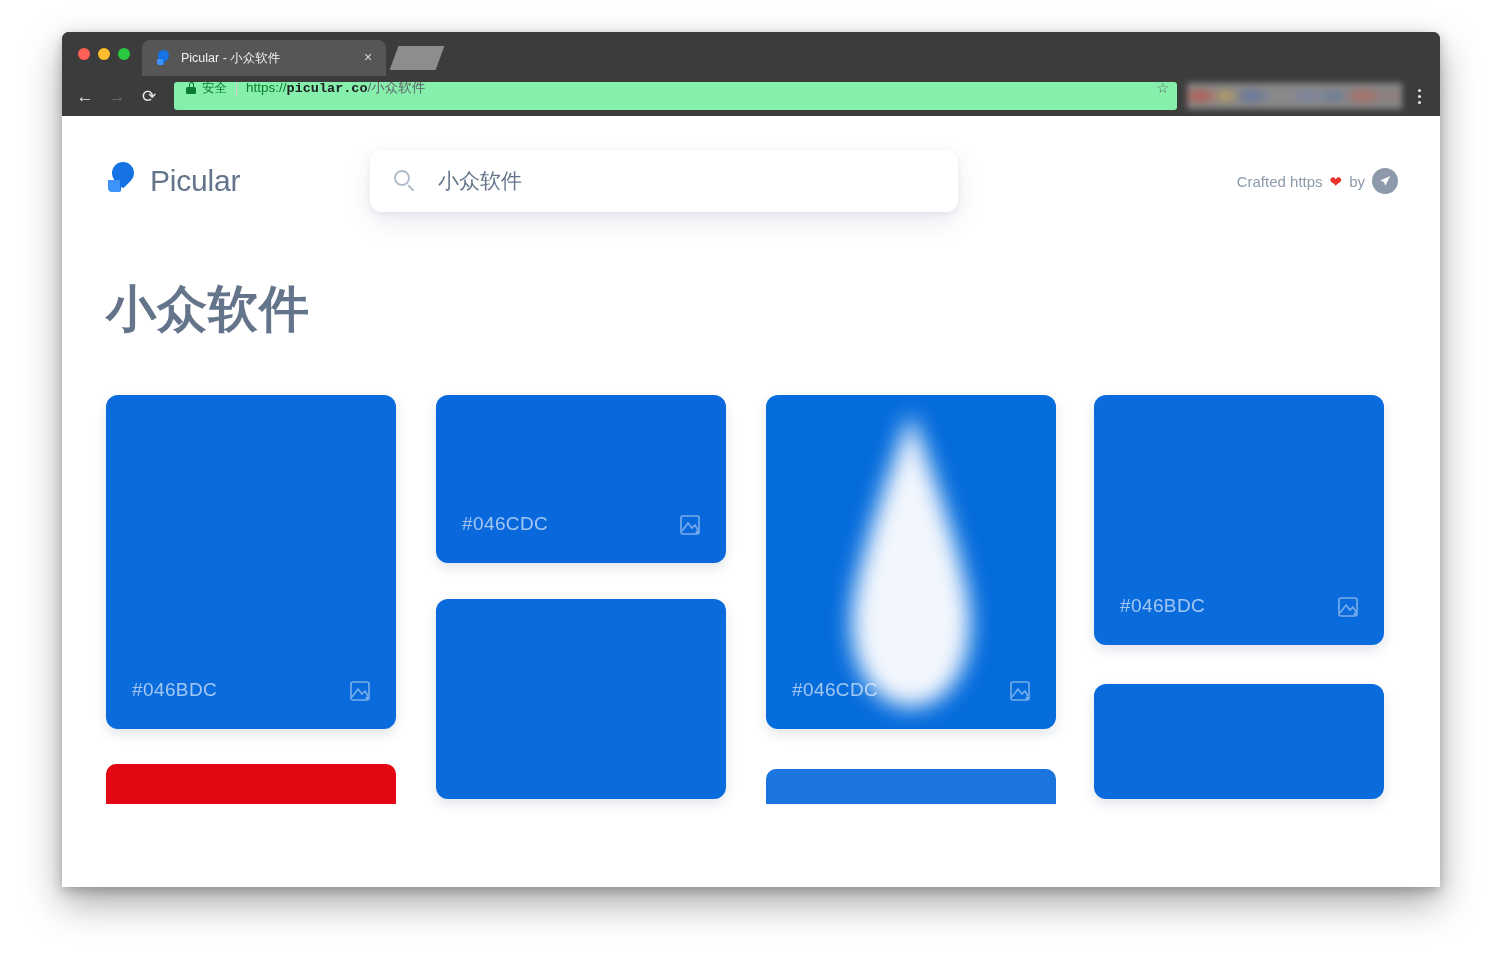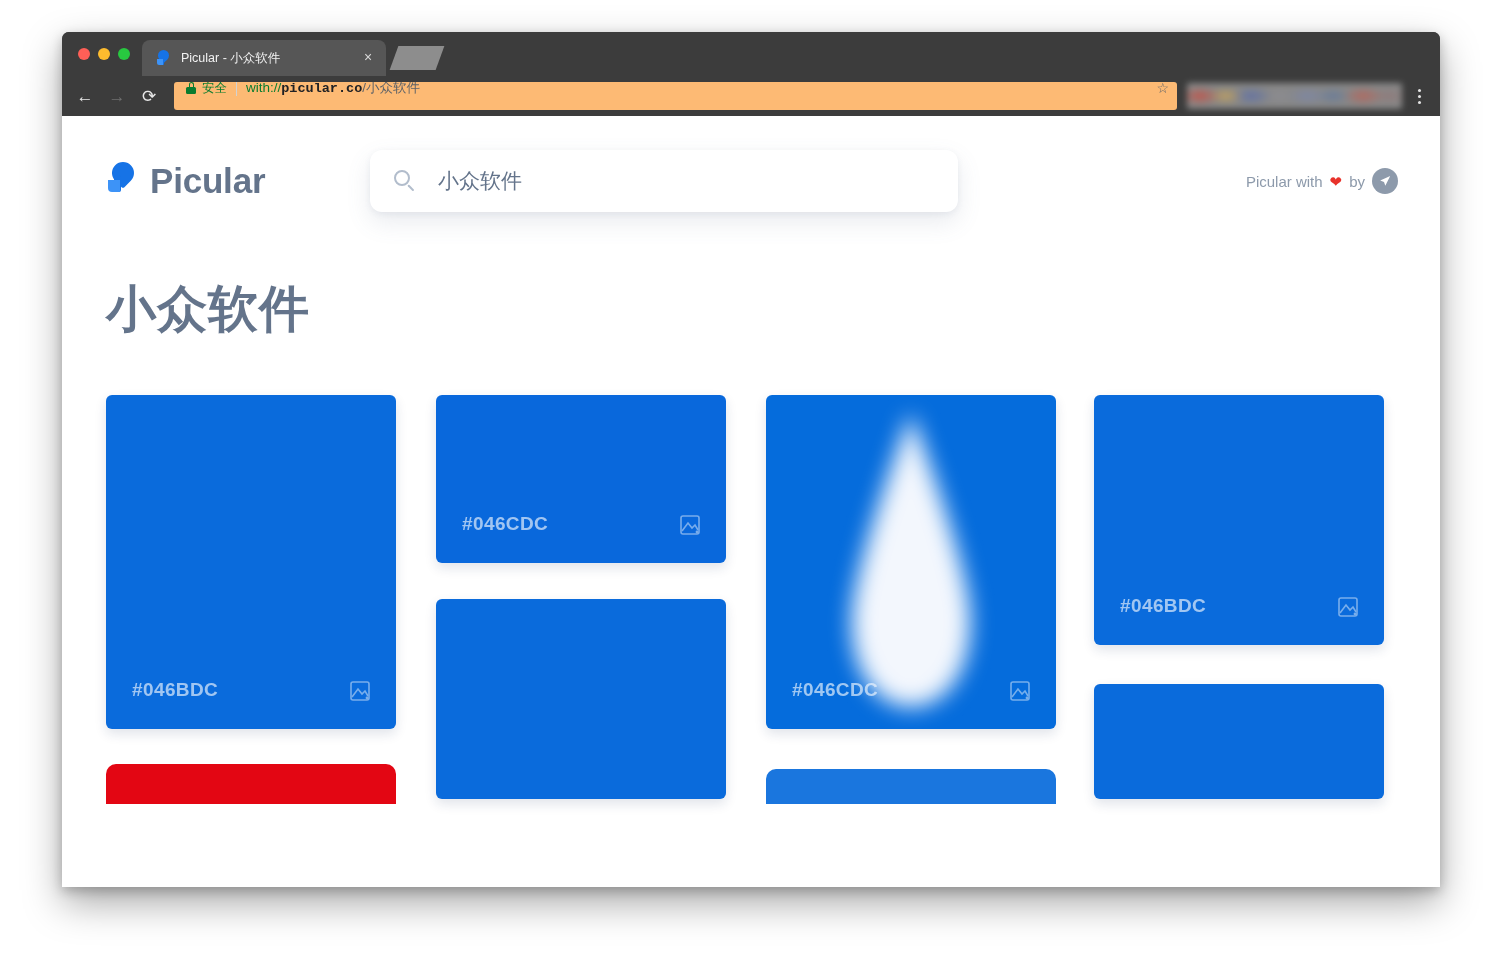--- a/index.html
+++ b/index.html
@@ -124,21 +124,21 @@
     border-radius: 50%;
     cursor: pointer;
     user-select: none;
   }
   .nav-btn.disabled { color: #6f6f6f; }
 
   .omnibox {
     flex: 0 0 1003px;
     margin-left: 8px;
     height: 28px;
-    background: #fdba74;
+    background: #86efac;
     border-radius: 3px;
     display: flex;
     align-items: center;
     padding: 0 8px 16px 12px;
     gap: 0px;
     overflow: hidden;
   }
   .lock-icon {
     width: 10px; height: 12px;
     position: relative;
@@ -210,22 +210,22 @@
   }
   .brand-logo .lg-stem {
     position:absolute; left:8px; top:15px; width:7px; height:17px;
     background:#1673e6; border-radius:2px;
   }
   .brand-logo .lg-square {
     position:absolute; left:2px; top:20px; width:12px; height:12px;
     background:#3d93f7; border-radius: 0 0 0 4px;
   }
   .brand-name {
-    font-size: 35px;
-    font-weight: 700;
+    font-size: 30px;
+    font-weight: 400;
     color: #64748b;
     letter-spacing: -0.2px;
   }
 
   .searchbar {
     width: 588px;
     height: 62px;
     background: #ffffff;
     border-radius: 12px;
     box-shadow: 0 10px 24px rgba(100,116,139,0.14), 0 2px 6px rgba(100,116,139,0.09);
@@ -285,24 +285,23 @@
 
   
   .grid {
     position: relative;
     margin: 42px 0 0 44px;
     width: 1290px;
     height: 420px;
   }
   .swatch {
     position: absolute;
-    border-radius: 6px;
+    border-radius: 12px;
     box-shadow: 0 5px 12px rgba(20,50,90,0.13);
     overflow: hidden;
-    font-weight: bold;
   }
   .swatch-hex {
     position: absolute;
     left: 26px;
     bottom: 28px;
     color: rgba(255,255,255,0.62);
     font-size: 19px;
     letter-spacing: 0.4px;
   }
   .pic-icon {
@@ -362,21 +361,21 @@
       <div class="nav-btn disabled">→</div>
       <div class="nav-btn">⟳</div>
 
       <div class="omnibox">
         <span class="lock-icon">
           <span class="body"></span>
             <span class="shackle"></span>
         </span>
         <span class="secure-label">安全</span>
         <span class="omnibox-divider"></span>
-        <span class="url-text"><span class="url-scheme">with://</span><span class="url-host">picular.co</span><span class="url-path">/小众软件</span></span>
+        <span class="url-text"><span class="url-scheme">https://</span><span class="url-host">picular.co</span><span class="url-path">/小众软件</span></span>
         <span class="star-icon">☆</span>
       </div>
 
       <div class="ext-blur"></div>
 
       <div class="kebab">
         <span></span>
           <span></span>
           <span></span>
       </div>
@@ -397,21 +396,21 @@
 
         <div class="searchbar">
           <span class="search-icon">
             <span class="ring"></span>
               <span class="handle"></span>
           </span>
           <input class="search-input" type="text" value="小众软件" style="">
         </div>
 
         <div class="crafted">
-          <span>Picular with</span>
+          <span>Crafted https</span>
           <span class="heart-icon">❤</span>
           <span>by</span>
           <span class="maker-badge">
             <svg width="16" height="16" viewBox="0 0 16 16" aria-hidden="true">
               <path d="M13.2 3.0 L3.2 7.6 L7.0 8.9 L8.3 12.8 Z" fill="#ffffff"></path>
             </svg>
           </span>
         </div>
       </div>
 

